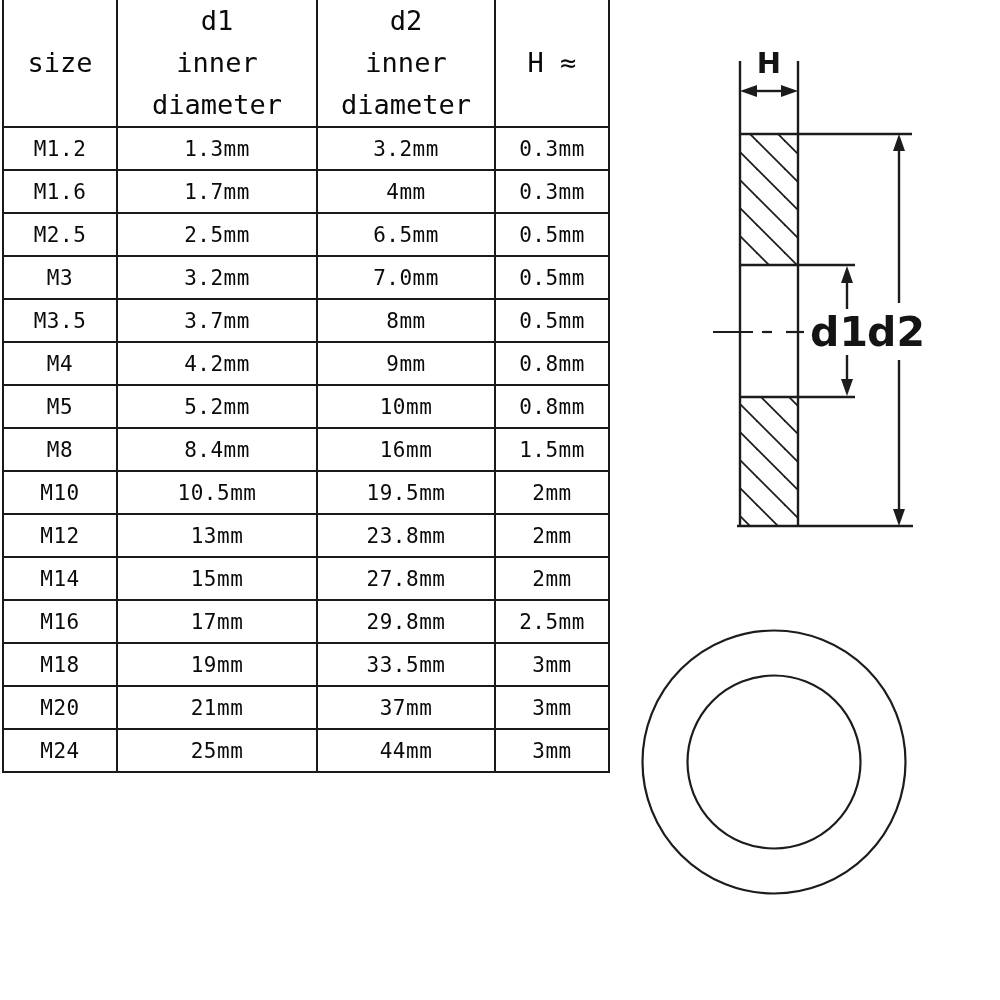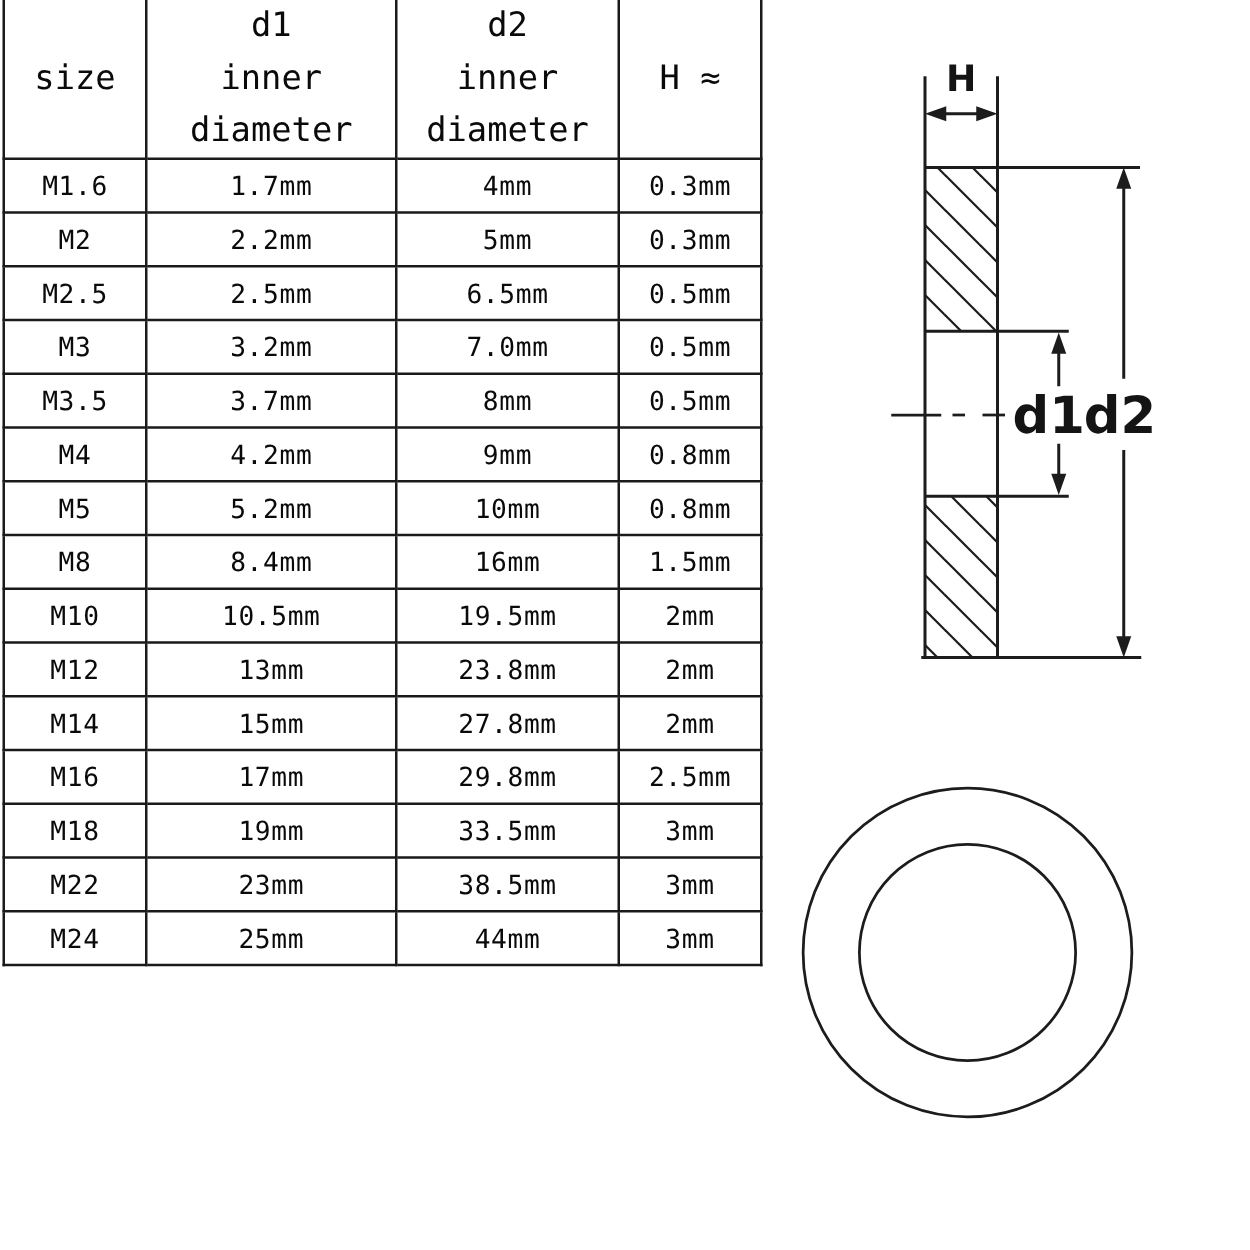--- a/index.html
+++ b/index.html
@@ -86,32 +86,32 @@
         <th>
           <div class="hline">d2</div>
           <div class="hline">inner</div>
           <div class="hline">diameter</div>
         </th>
         <th>H ≈</th>
       </tr>
     </thead>
     <tbody>
         <tr>
+          <td>M1.2</td>
+          <td>1.3mm</td>
+          <td>3.2mm</td>
+          <td>0.3mm</td>
+        </tr>
+        <tr>
           <td>M1.6</td>
           <td>1.7mm</td>
           <td>4mm</td>
           <td>0.3mm</td>
         </tr>
         <tr>
-          <td>M2</td>
-          <td>2.2mm</td>
-          <td>5mm</td>
-          <td>0.3mm</td>
-        </tr>
-        <tr>
           <td>M2.5</td>
           <td>2.5mm</td>
           <td>6.5mm</td>
           <td>0.5mm</td>
         </tr>
         <tr>
           <td>M3</td>
           <td>3.2mm</td>
           <td>7.0mm</td>
           <td>0.5mm</td>
@@ -164,23 +164,23 @@
           <td>29.8mm</td>
           <td>2.5mm</td>
         </tr>
         <tr>
           <td>M18</td>
           <td>19mm</td>
           <td>33.5mm</td>
           <td>3mm</td>
         </tr>
         <tr>
-          <td>M22</td>
-          <td>23mm</td>
-          <td>38.5mm</td>
+          <td>M20</td>
+          <td>21mm</td>
+          <td>37mm</td>
           <td>3mm</td>
         </tr>
         <tr>
           <td>M24</td>
           <td>25mm</td>
           <td>44mm</td>
           <td>3mm</td>
         </tr>
       </tbody>
   </table>

